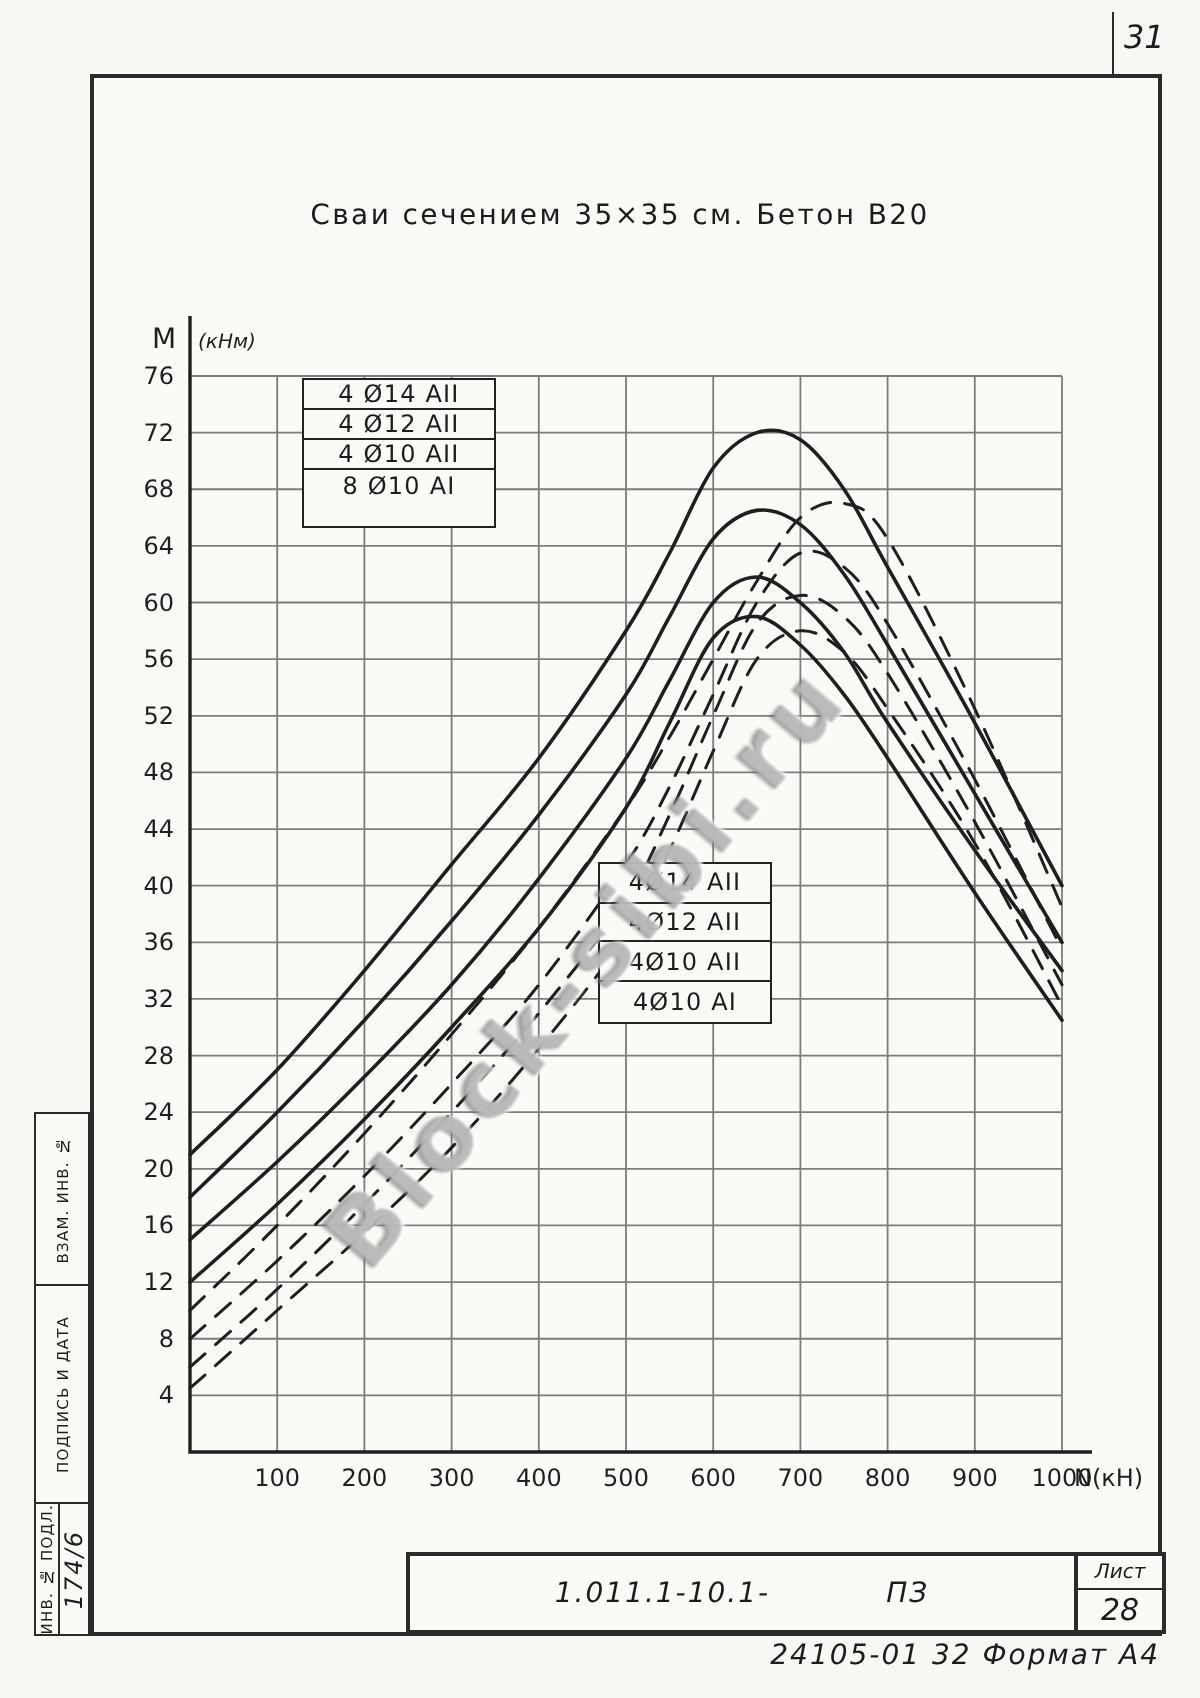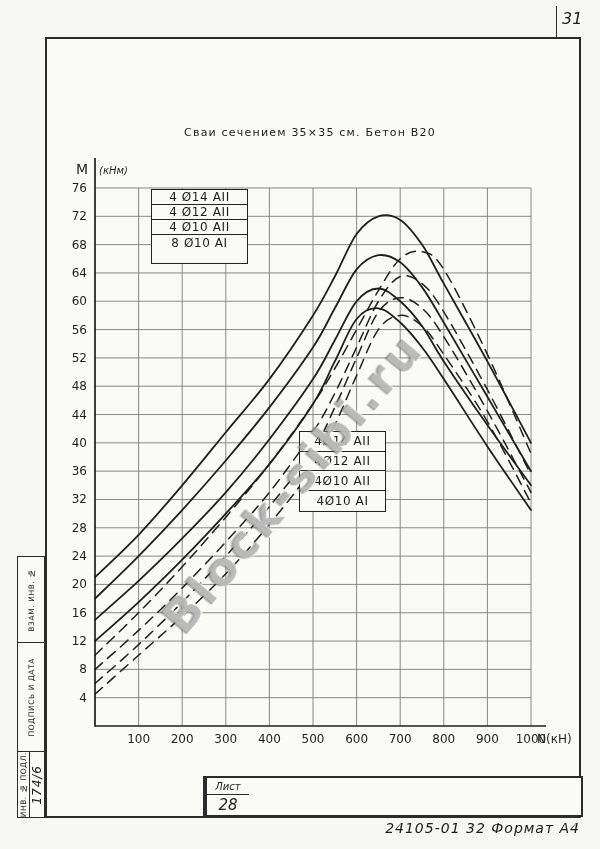--- a/index.html
+++ b/index.html
@@ -8,22 +8,22 @@
     background:#f7f7f4;color:#1c1c1c;
     font-family:"DejaVu Sans", sans-serif;
   }
   .frame{
     position:absolute;left:45px;top:37px;width:536px;height:781px;
     border:2px solid #2b2b2b;box-sizing:border-box;background:#fafaf7;
   }
   .corner-num-line{position:absolute;left:556px;top:6px;height:31px;border-left:1.6px solid #2b2b2b;}
   .corner-num{position:absolute;left:562px;top:9px;font-style:italic;font-size:16px;}
   .drawing-title{
-    position:absolute;left:130px;top:126px;width:360px;text-align:center;
-    font-size:11px;letter-spacing:1.2px;white-space:nowrap;
+    position:absolute;left:130px;top:100px;width:360px;text-align:center;
+    font-size:14px;letter-spacing:1.2px;white-space:nowrap;
   }
   #chart-svg{position:absolute;left:60px;top:150px;}
   .legend-box{
     position:absolute;border:1.6px solid #222;background:#fafaf7;
     box-sizing:border-box;z-index:3;
   }
   .legend-upper{left:151px;top:189px;width:97px;height:75px;}
   .legend-lower{left:299px;top:418px;width:87px;height:81px;margin-top:13px;}
   .legend-row{
     display:flex;align-items:center;justify-content:center;
@@ -183,19 +183,23 @@
     <div class="stamp-sub-label">
       <span class="vtext">Инв. № подл.</span>
     </div>
     <div class="stamp-sub-value">
       <span class="vtext-num">174/6</span>
     </div>
   </div>
 </div>
 
 <div class="title-block">
+  <div class="tb-main">
+    <span>1.011.1-10.1-</span>
+    <span>ПЗ</span>
+  </div>
   <div class="tb-sheet">
     <div class="tb-sheet-label">Лист</div>
     <div class="tb-sheet-num">28</div>
   </div>
 </div>
 
 <div class="footer-note">24105-01  32 Формат А4</div>
 
 </body></html>

